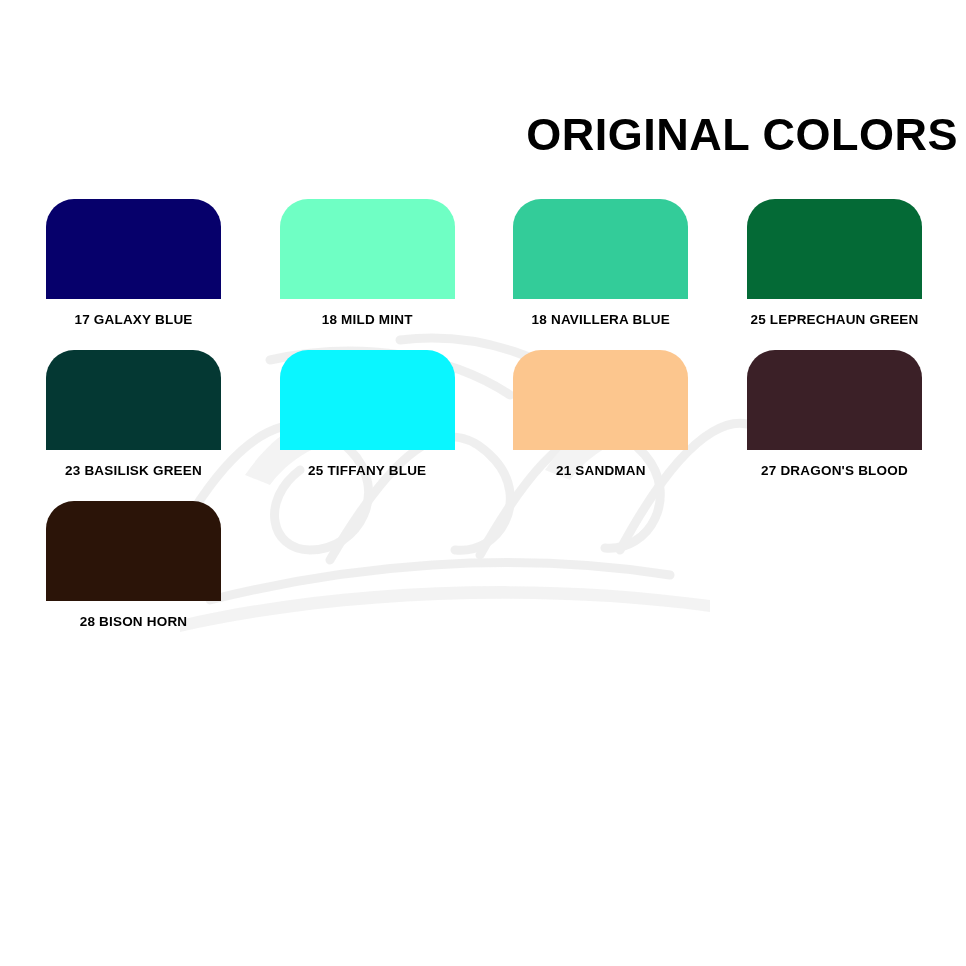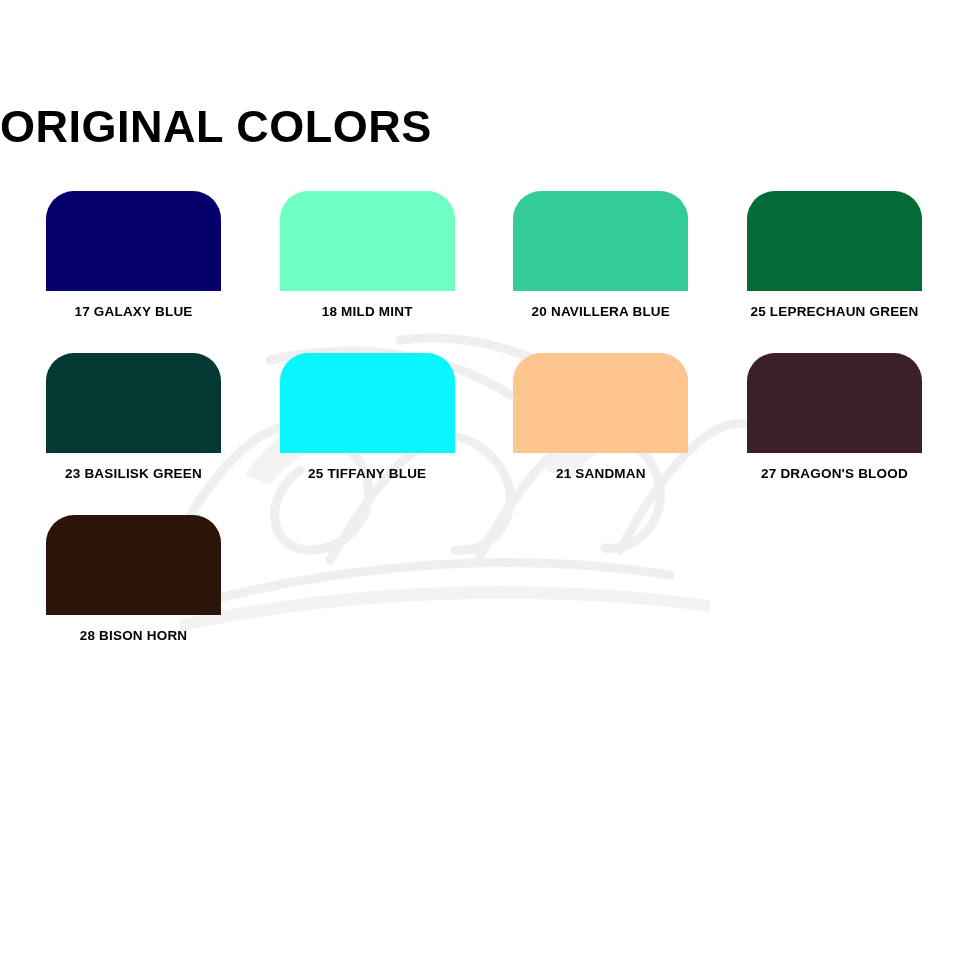--- a/index.html
+++ b/index.html
@@ -28,37 +28,37 @@
     opacity: 0.55;
   }
 
   .page {
     position: relative;
     z-index: 1;
     width: 966px;
   }
 
   .page-title {
-    text-align: left;
+    text-align: right;
     font-size: 45px;
     font-weight: bold;
     letter-spacing: 0.5px;
     color: #000000;
-    margin: 0;
+    margin: 8px;
     padding-top: 104px;
     line-height: 1;
   }
 
   .swatch-grid {
     margin-top: 42px;
     padding: 0 44px 0 46px;
     display: grid;
     grid-template-columns: repeat(4, 175px);
     justify-content: space-between;
-    row-gap: 34px;
+    row-gap: 23px;
   }
 
   .swatch-cell {
     width: 175px;
     display: flex;
     flex-direction: column;
     align-items: center;
   }
 
   .swatch-chip {
@@ -108,21 +108,21 @@
       <div class="swatch-label">17 GALAXY BLUE</div>
     </div>
 
     <div class="swatch-cell">
       <div class="swatch-chip" style="background-color: rgb(111, 255, 196);"></div>
       <div class="swatch-label">18 MILD MINT</div>
     </div>
 
     <div class="swatch-cell">
       <div class="swatch-chip" style="background-color: rgb(51, 204, 153);"></div>
-      <div class="swatch-label">20 NAVILLERA BLUE</div>
+      <div class="swatch-label">18 NAVILLERA BLUE</div>
     </div>
 
 
 
     <div class="swatch-cell">
       <div class="swatch-chip" style="background-color: rgb(4, 106, 54);"></div>
       <div class="swatch-label">25 LEPRECHAUN GREEN</div>
     </div>
 
     <div class="swatch-cell">

